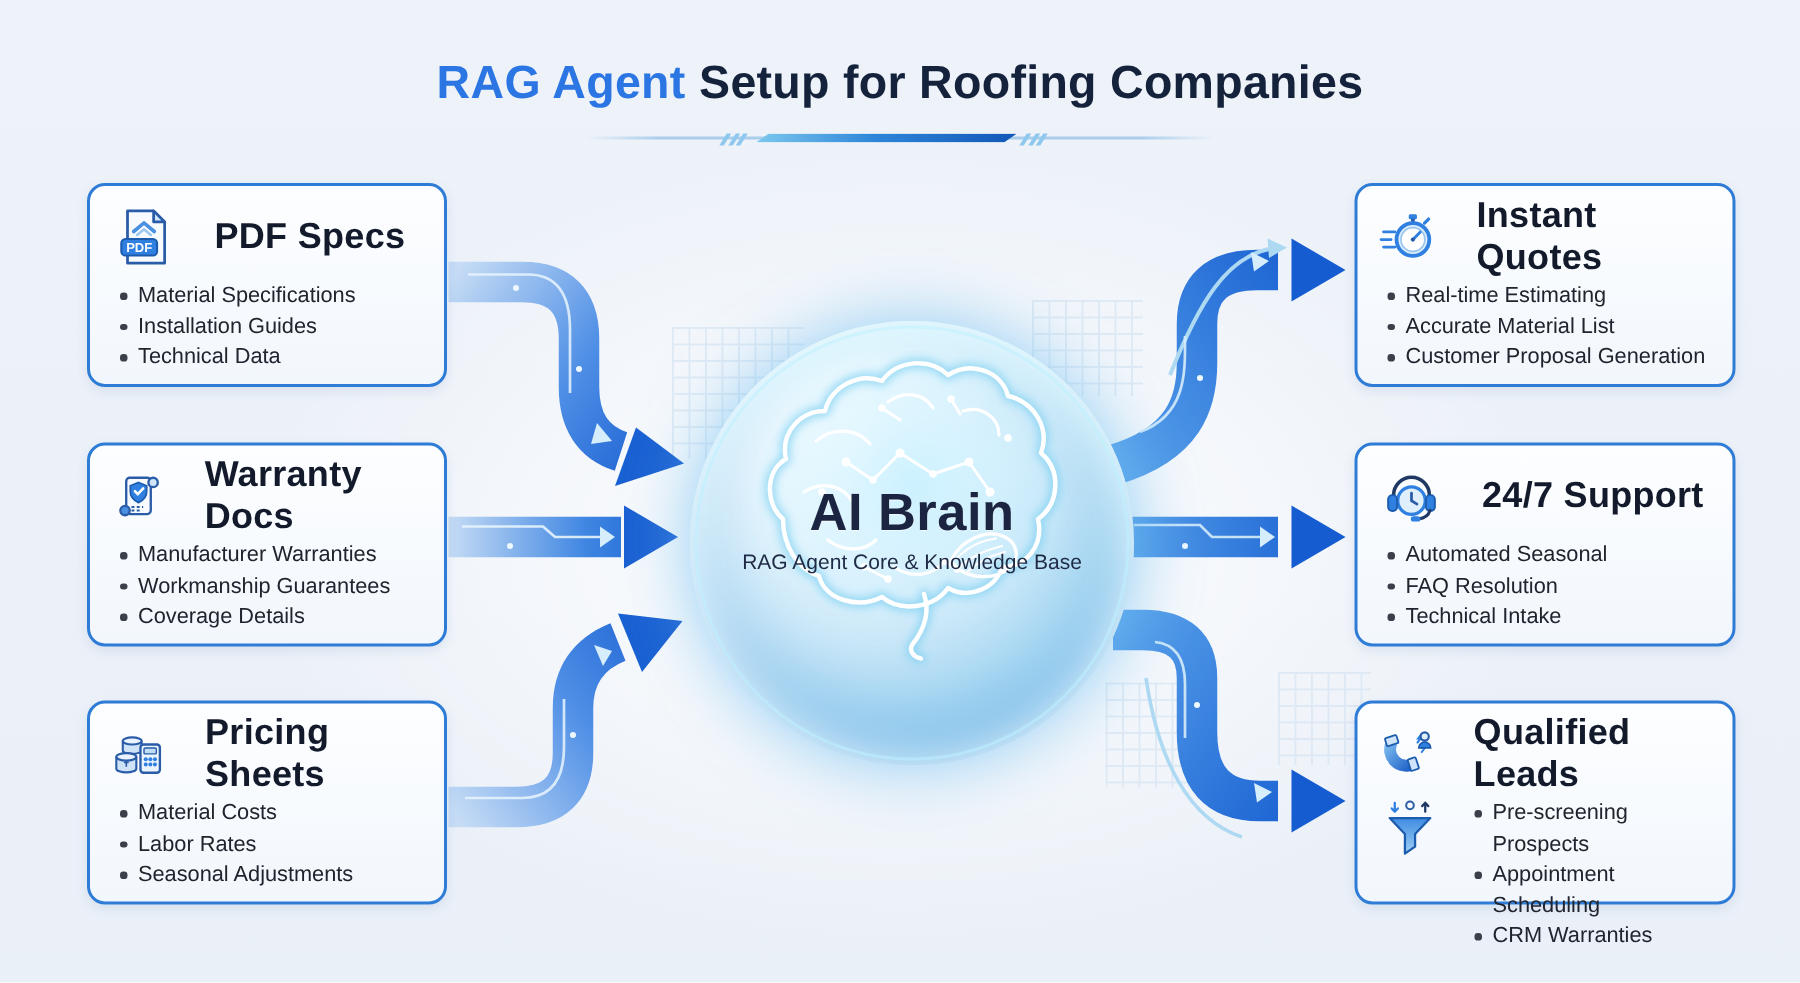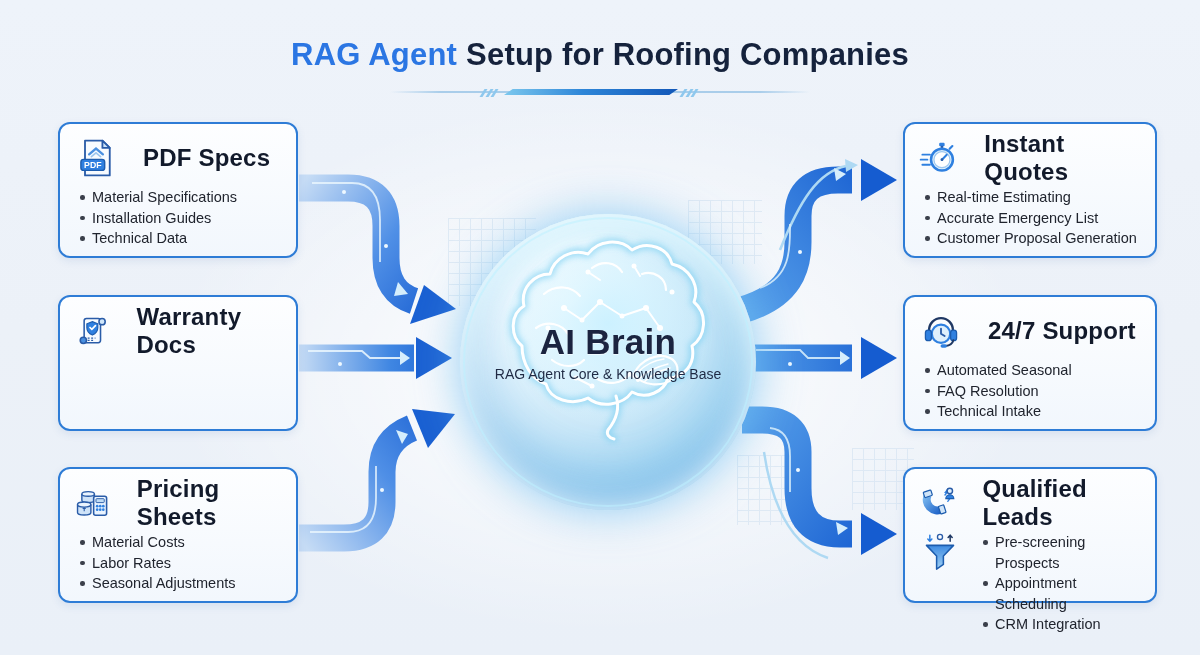--- a/index.html
+++ b/index.html
@@ -270,20 +270,25 @@
       <svg class="icon" width="44" height="44" viewBox="0 0 48 48">
         <rect x="13" y="8" width="21" height="31" rx="3" fill="#f7fbff" stroke="#2a5ca8" stroke-width="2"></rect>
         <circle cx="36" cy="12" r="4" fill="#cfe6fa" stroke="#2a5ca8" stroke-width="2"></circle>
         <circle cx="12" cy="36" r="4" fill="#4a90e0" stroke="#2a5ca8" stroke-width="2"></circle>
         <path d="M23.5 12 l7 2.8 v5 c0 4.6 -2.9 7.6 -7 9.4 c-4.1 -1.8 -7 -4.8 -7 -9.4 v-5 z" fill="#2f80e0" stroke="#1c5cae" stroke-width="1.5"></path>
         <path d="M20.5 19.5 l2.4 2.4 l4.6 -4.8" stroke="#ffffff" stroke-width="2.2" fill="none" stroke-linecap="round"></path>
         <path d="M17.5 33 h10 M17.5 36 h7" stroke="#2a5ca8" stroke-width="1.6" stroke-dasharray="2.5 2"></path>
       </svg>
       <div class="card-title">Warranty Docs</div>
     </div>
+    <ul class="card-list">
+      <li>Manufacturer Warranties</li>
+      <li>Workmanship Guarantees</li>
+      <li>Coverage Details</li>
+    </ul>
   </div>
 
   <div class="card left c3">
     <div class="card-head">
       <svg class="icon" width="44" height="44" viewBox="0 0 48 48">
         <g stroke="#2a5ca8" stroke-width="1.8" fill="#dcecfb">
           <path d="M10 12.5 v8 a8 3 0 0 0 16 0 v-8" fill="#cfe3f8"></path>
           <ellipse cx="18" cy="12.5" rx="8" ry="3" fill="#eaf4fe"></ellipse>
           <path d="M4.5 26 v10 a8.5 3.2 0 0 0 17 0 v-10" fill="#cfe3f8"></path>
           <ellipse cx="13" cy="26" rx="8.5" ry="3.2" fill="#eaf4fe"></ellipse>
@@ -318,21 +323,21 @@
         <path d="M36.5 13 l3.2 -3.2" stroke="#2f80e0" stroke-width="2.6" stroke-linecap="round"></path>
         <circle cx="27.3" cy="26" r="13" fill="#ddeefb" stroke="#2f80e0" stroke-width="3"></circle>
         <circle cx="27.3" cy="26" r="9.5" fill="#ffffff" stroke="#9cc6ee" stroke-width="1.4"></circle>
         <path d="M27.3 26 L33 20.2" stroke="#2f80e0" stroke-width="2.4" stroke-linecap="round"></path>
         <circle cx="27.3" cy="26" r="1.7" fill="#2a5ca8"></circle>
       </svg>
       <div class="card-title">Instant Quotes</div>
     </div>
     <ul class="card-list">
       <li>Real-time Estimating</li>
-      <li>Accurate Emergency List</li>
+      <li>Accurate Material List</li>
       <li>Customer Proposal Generation</li>
     </ul>
   </div>
 
   <div class="card right c2">
     <div class="card-head">
       <svg class="icon" width="44" height="44" viewBox="0 0 48 48">
         <path d="M11 27 v-4 a13 13 0 0 1 26 0 v4" fill="none" stroke="#1f3864" stroke-width="2.6" stroke-linecap="round"></path>
         <circle cx="24" cy="27" r="10" fill="#dff0fc" stroke="#2f80e0" stroke-width="2.4"></circle>
         <path d="M24 21.5 v5.5 l4 2.5" stroke="#2a5ca8" stroke-width="2" fill="none" stroke-linecap="round"></path>
@@ -378,18 +383,18 @@
           </linearGradient>
         </defs>
         <path d="M12 5 v7 m0 0 l-2.4 -2.6 m2.4 2.6 l2.4 -2.6" stroke="#2f80e0" stroke-width="1.8" fill="none" stroke-linecap="round"></path>
         <circle cx="24" cy="7" r="3" fill="#ffffff" stroke="#2a5ca8" stroke-width="1.6"></circle>
         <path d="M36 12 v-7 m0 0 l-2.4 2.6 m2.4 -2.6 l2.4 2.6" stroke="#1f3864" stroke-width="1.8" fill="none" stroke-linecap="round"></path>
         <path d="M8 17 h32 l-12 12.5 v10 l-8 5.5 v-15.5 z" fill="url(#funG)" stroke="#1c5cae" stroke-width="1.8" stroke-linejoin="round"></path>
       </svg>
       <ul class="card-list">
         <li>Pre-screening Prospects</li>
         <li>Appointment Scheduling</li>
-        <li>CRM Integration</li>
+        <li>CRM Warranties</li>
       </ul>
     </div>
   </div>
 
 </div>
 
 </body></html>

